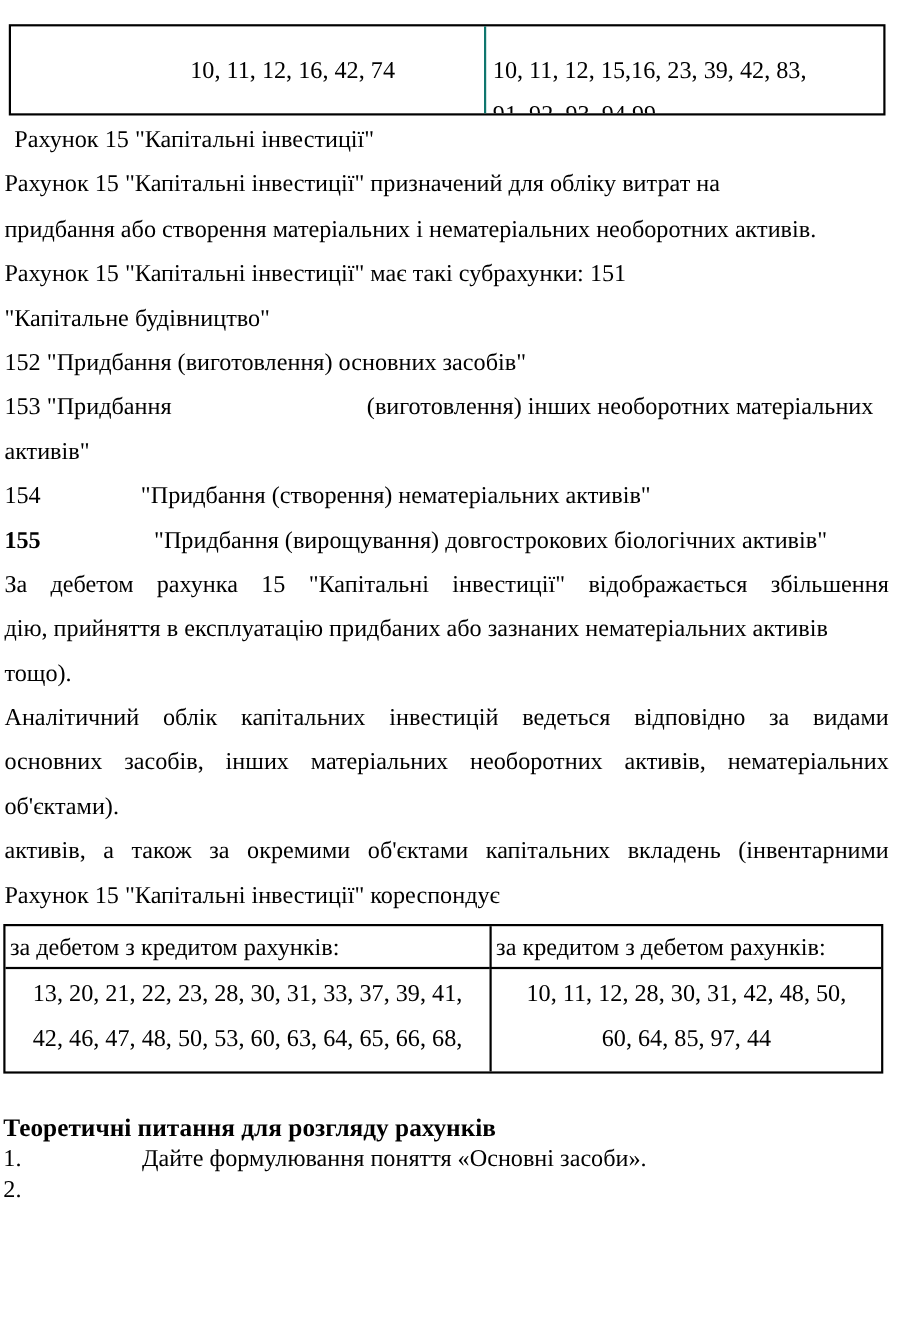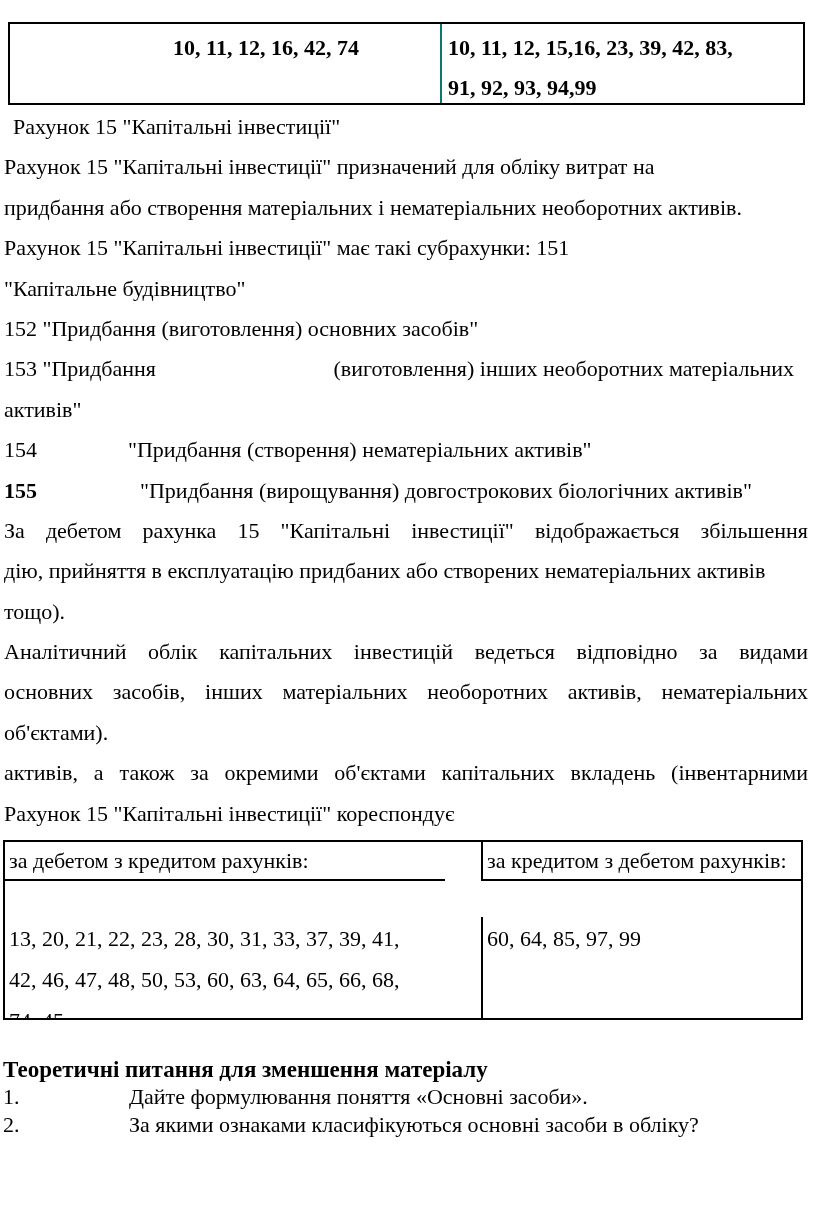--- a/index.html
+++ b/index.html
@@ -18,52 +18,51 @@
     border:2px solid #000;
     box-sizing:border-box;
     background:#fff;
   }
   .table-top{
     margin:22px 11px 0 8px;
     height:83px;
     grid-template-columns:430px 1fr;
   }
   .table-top .cell{
-    padding:4px 6px 0 6px;
+    padding:20px 6px 0 6px;
     line-height:40px;
     overflow:hidden;
     white-space:nowrap;
-    font-weight:bold;
   }
   .table-top .cell-left{
     text-align:center;
     padding-left:88px;
   }
   .table-top .cell-right{
     border-left:2px solid #0f766e;
   }
   .table-bottom{
     margin:6px 13px 0 3px;
-    height:180px;
+    height:136px;
     grid-template-columns:440px 1fr;
     grid-template-rows:39px 1fr;
-    gap:36px;
   }
   .table-bottom .hcell{
     border-bottom:2px solid #000;
     padding:4px 4px 0 4px;
     line-height:30px;
     white-space:nowrap;
     overflow:hidden;
   }
   .table-bottom .dcell{
     padding:1px 4px 0 4px;
     line-height:41px;
     overflow:hidden;
     white-space:nowrap;
+    text-align:center;
   }
   .table-bottom .col2{border-left:2px solid #000;}
   
   .paragraphs{margin:2px 8px 0 4px;}
   .line{
     height:40.4px;
     line-height:40.4px;
     white-space:nowrap;
     overflow:visible;
   }
@@ -123,47 +122,47 @@
       <span>(виготовлення) інших необоротних матеріальних</span>
     </div>
     <div class="line">активів"</div>
     <div class="line">
       <span class="subnum-154">154</span><span>"Придбання (створення) нематеріальних активів"</span>
     </div>
     <div class="line">
       <span class="subnum-155">155</span><span>"Придбання (вирощування) довгострокових біологічних активів"</span>
     </div>
     <div class="line stretch">За дебетом рахунка 15 "Капітальні інвестиції" відображається збільшення</div>
-    <div class="line">дію, прийняття в експлуатацію придбаних або створених нематеріальних активів</div>
+    <div class="line">дію, прийняття в експлуатацію придбаних або зазнаних нематеріальних активів</div>
     <div class="line">тощо).</div>
     <div class="line stretch">Аналітичний облік капітальних інвестицій ведеться відповідно за видами</div>
     <div class="line stretch">основних засобів, інших матеріальних необоротних активів, нематеріальних</div>
     <div class="line">об'єктами).</div>
     <div class="line stretch">активів, а також за окремими об'єктами капітальних вкладень (інвентарними</div>
     <div class="line">Рахунок 15 "Капітальні інвестиції" кореспондує</div>
   </div>
 
   <div class="doc-table table-bottom">
     <div class="hcell col1">за дебетом з кредитом рахунків:</div>
     <div class="hcell col2">за кредитом з дебетом рахунків:</div>
     <div class="dcell col1">
       <div>13, 20, 21, 22, 23, 28, 30, 31, 33, 37, 39, 41,</div>
       <div>42, 46, 47, 48, 50, 53, 60, 63, 64, 65, 66, 68,</div>
       <div>74, 45</div>
     </div>
     <div class="dcell col2">
-      <div>60, 64, 85, 97, 99</div>
+      <div>10, 11, 12, 28, 30, 31, 42, 48, 50,</div>
+      <div>60, 64, 85, 97, 44</div>
     </div>
   </div>
 
   <div class="questions">
-    <div class="q-heading">Теоретичні питання для зменшення матеріалу</div>
+    <div class="q-heading">Теоретичні питання для розгляду рахунків</div>
     <div class="q-item">
       <span class="q-num">1.</span>
       <span>Дайте формулювання поняття «Основні засоби».</span>
     </div>
     <div class="q-item">
       <span class="q-num">2.</span>
-      <span>За якими ознаками класифікуються основні засоби в обліку?</span>
     </div>
   </div>
 
 </div>
 
 </body></html>

